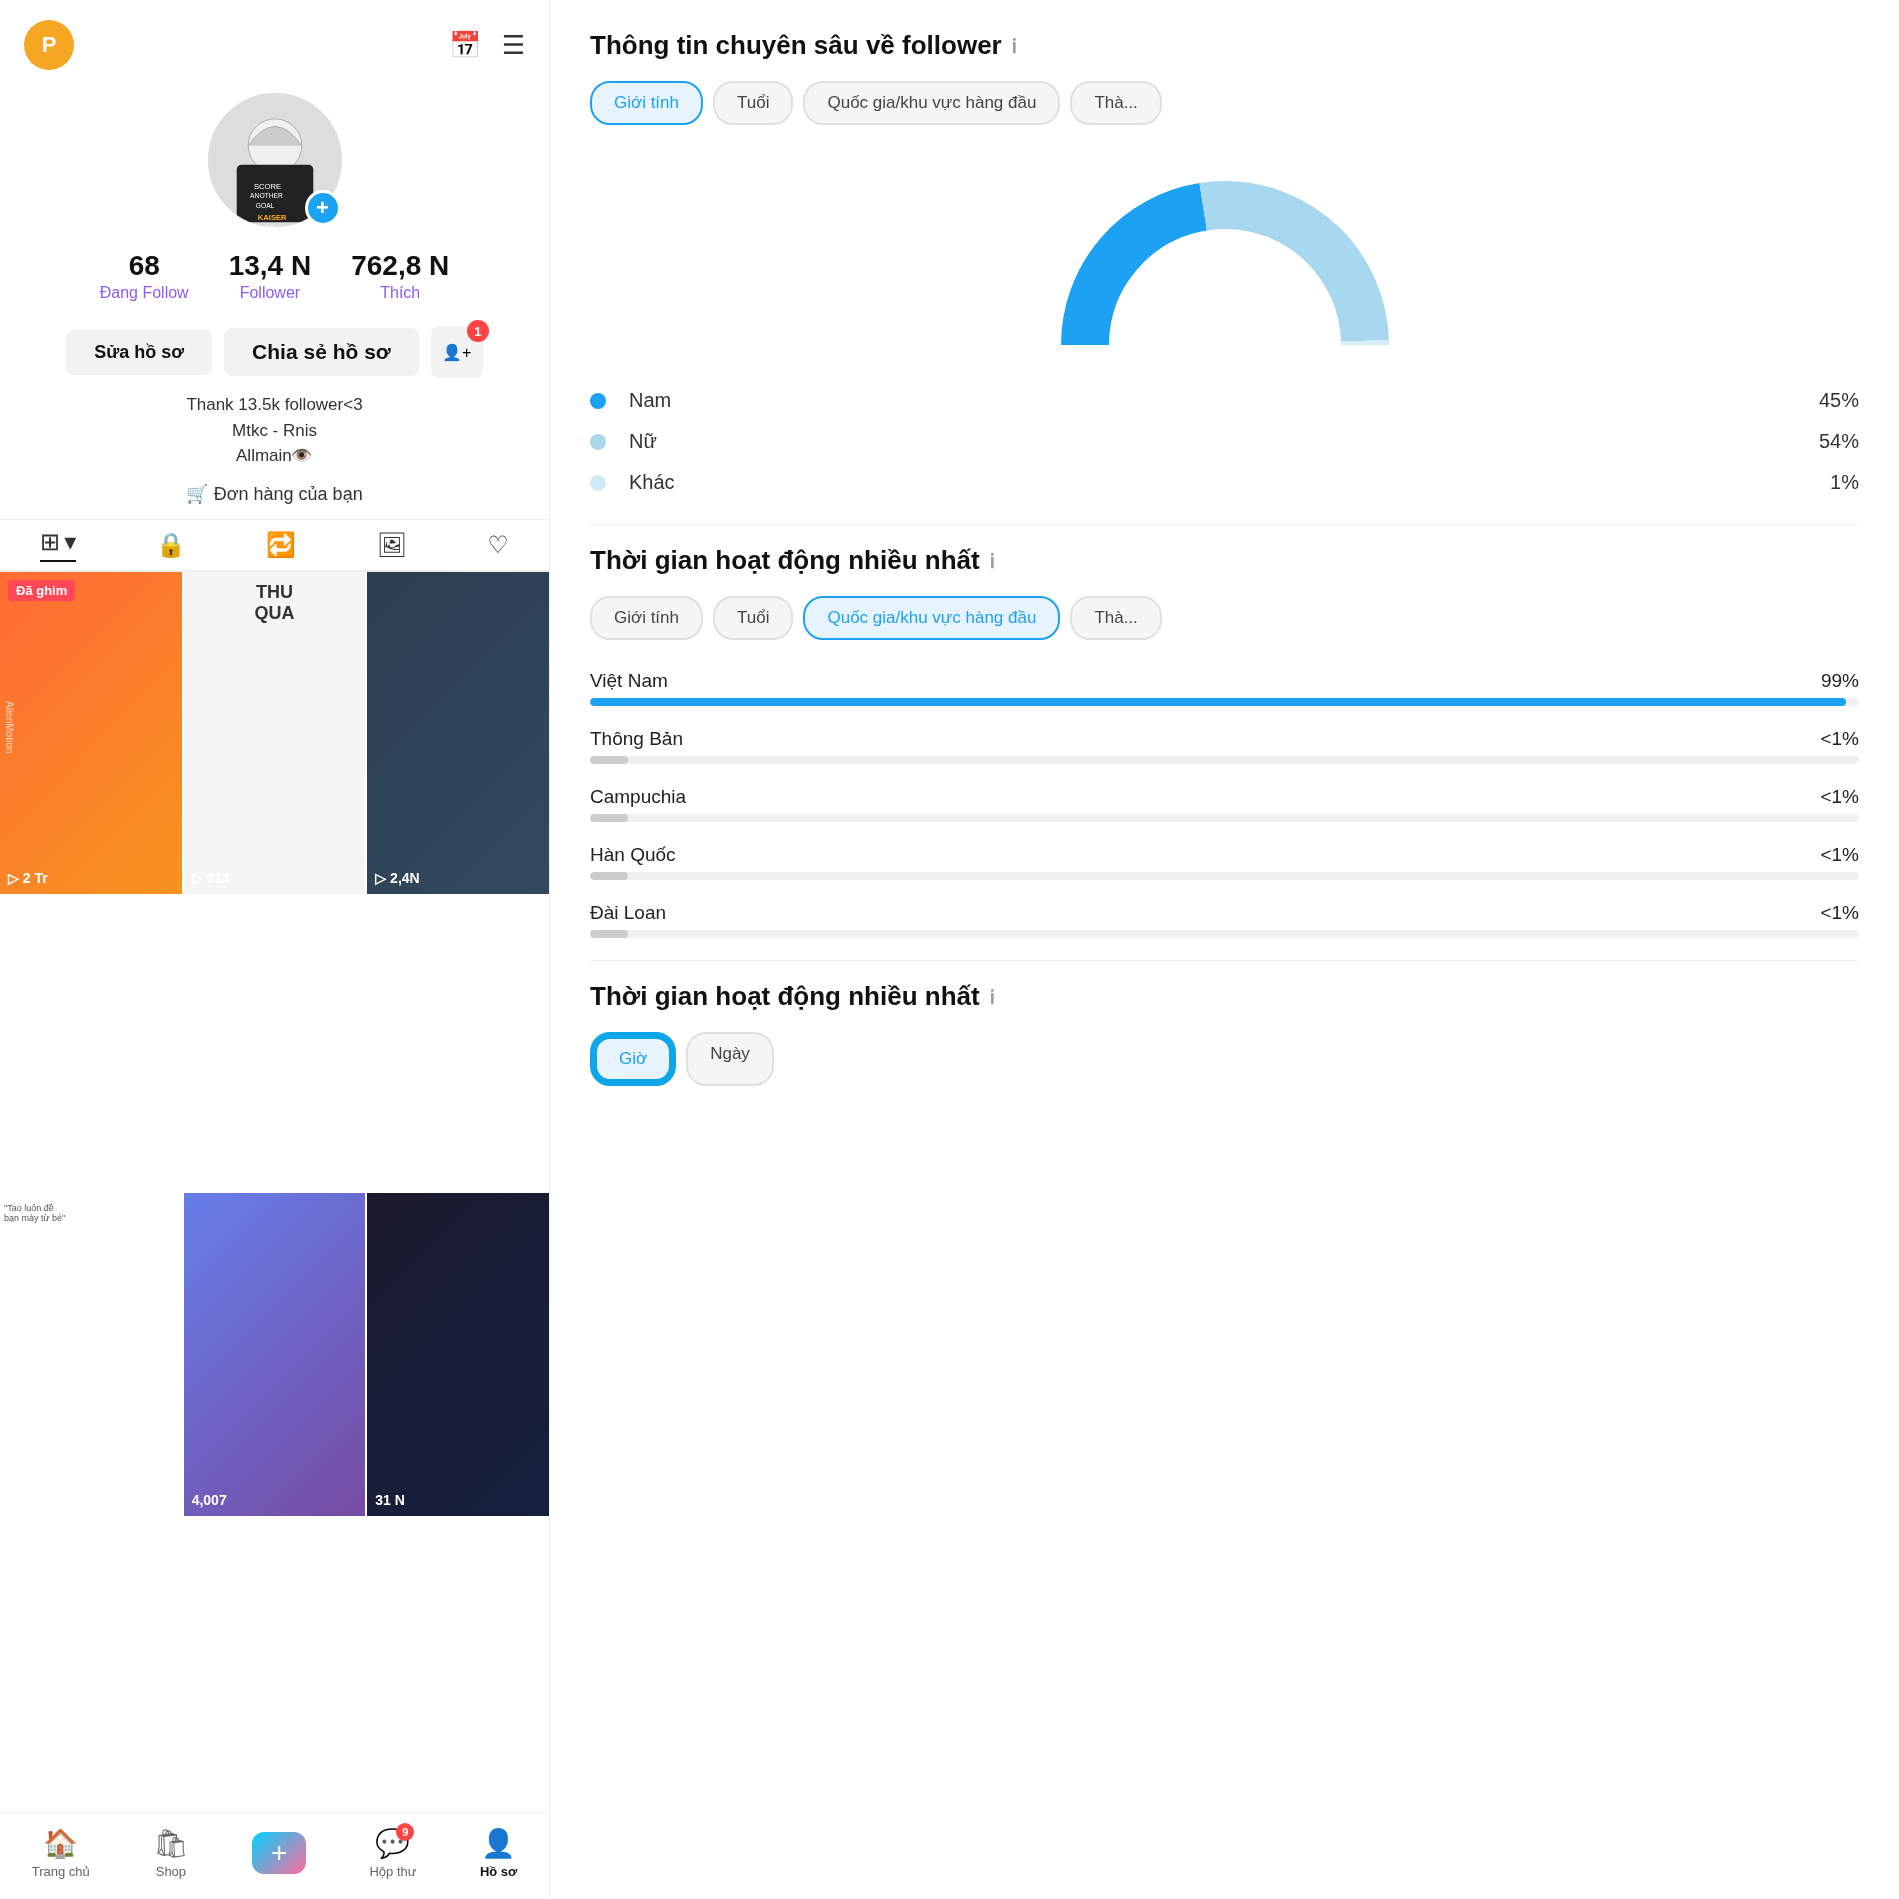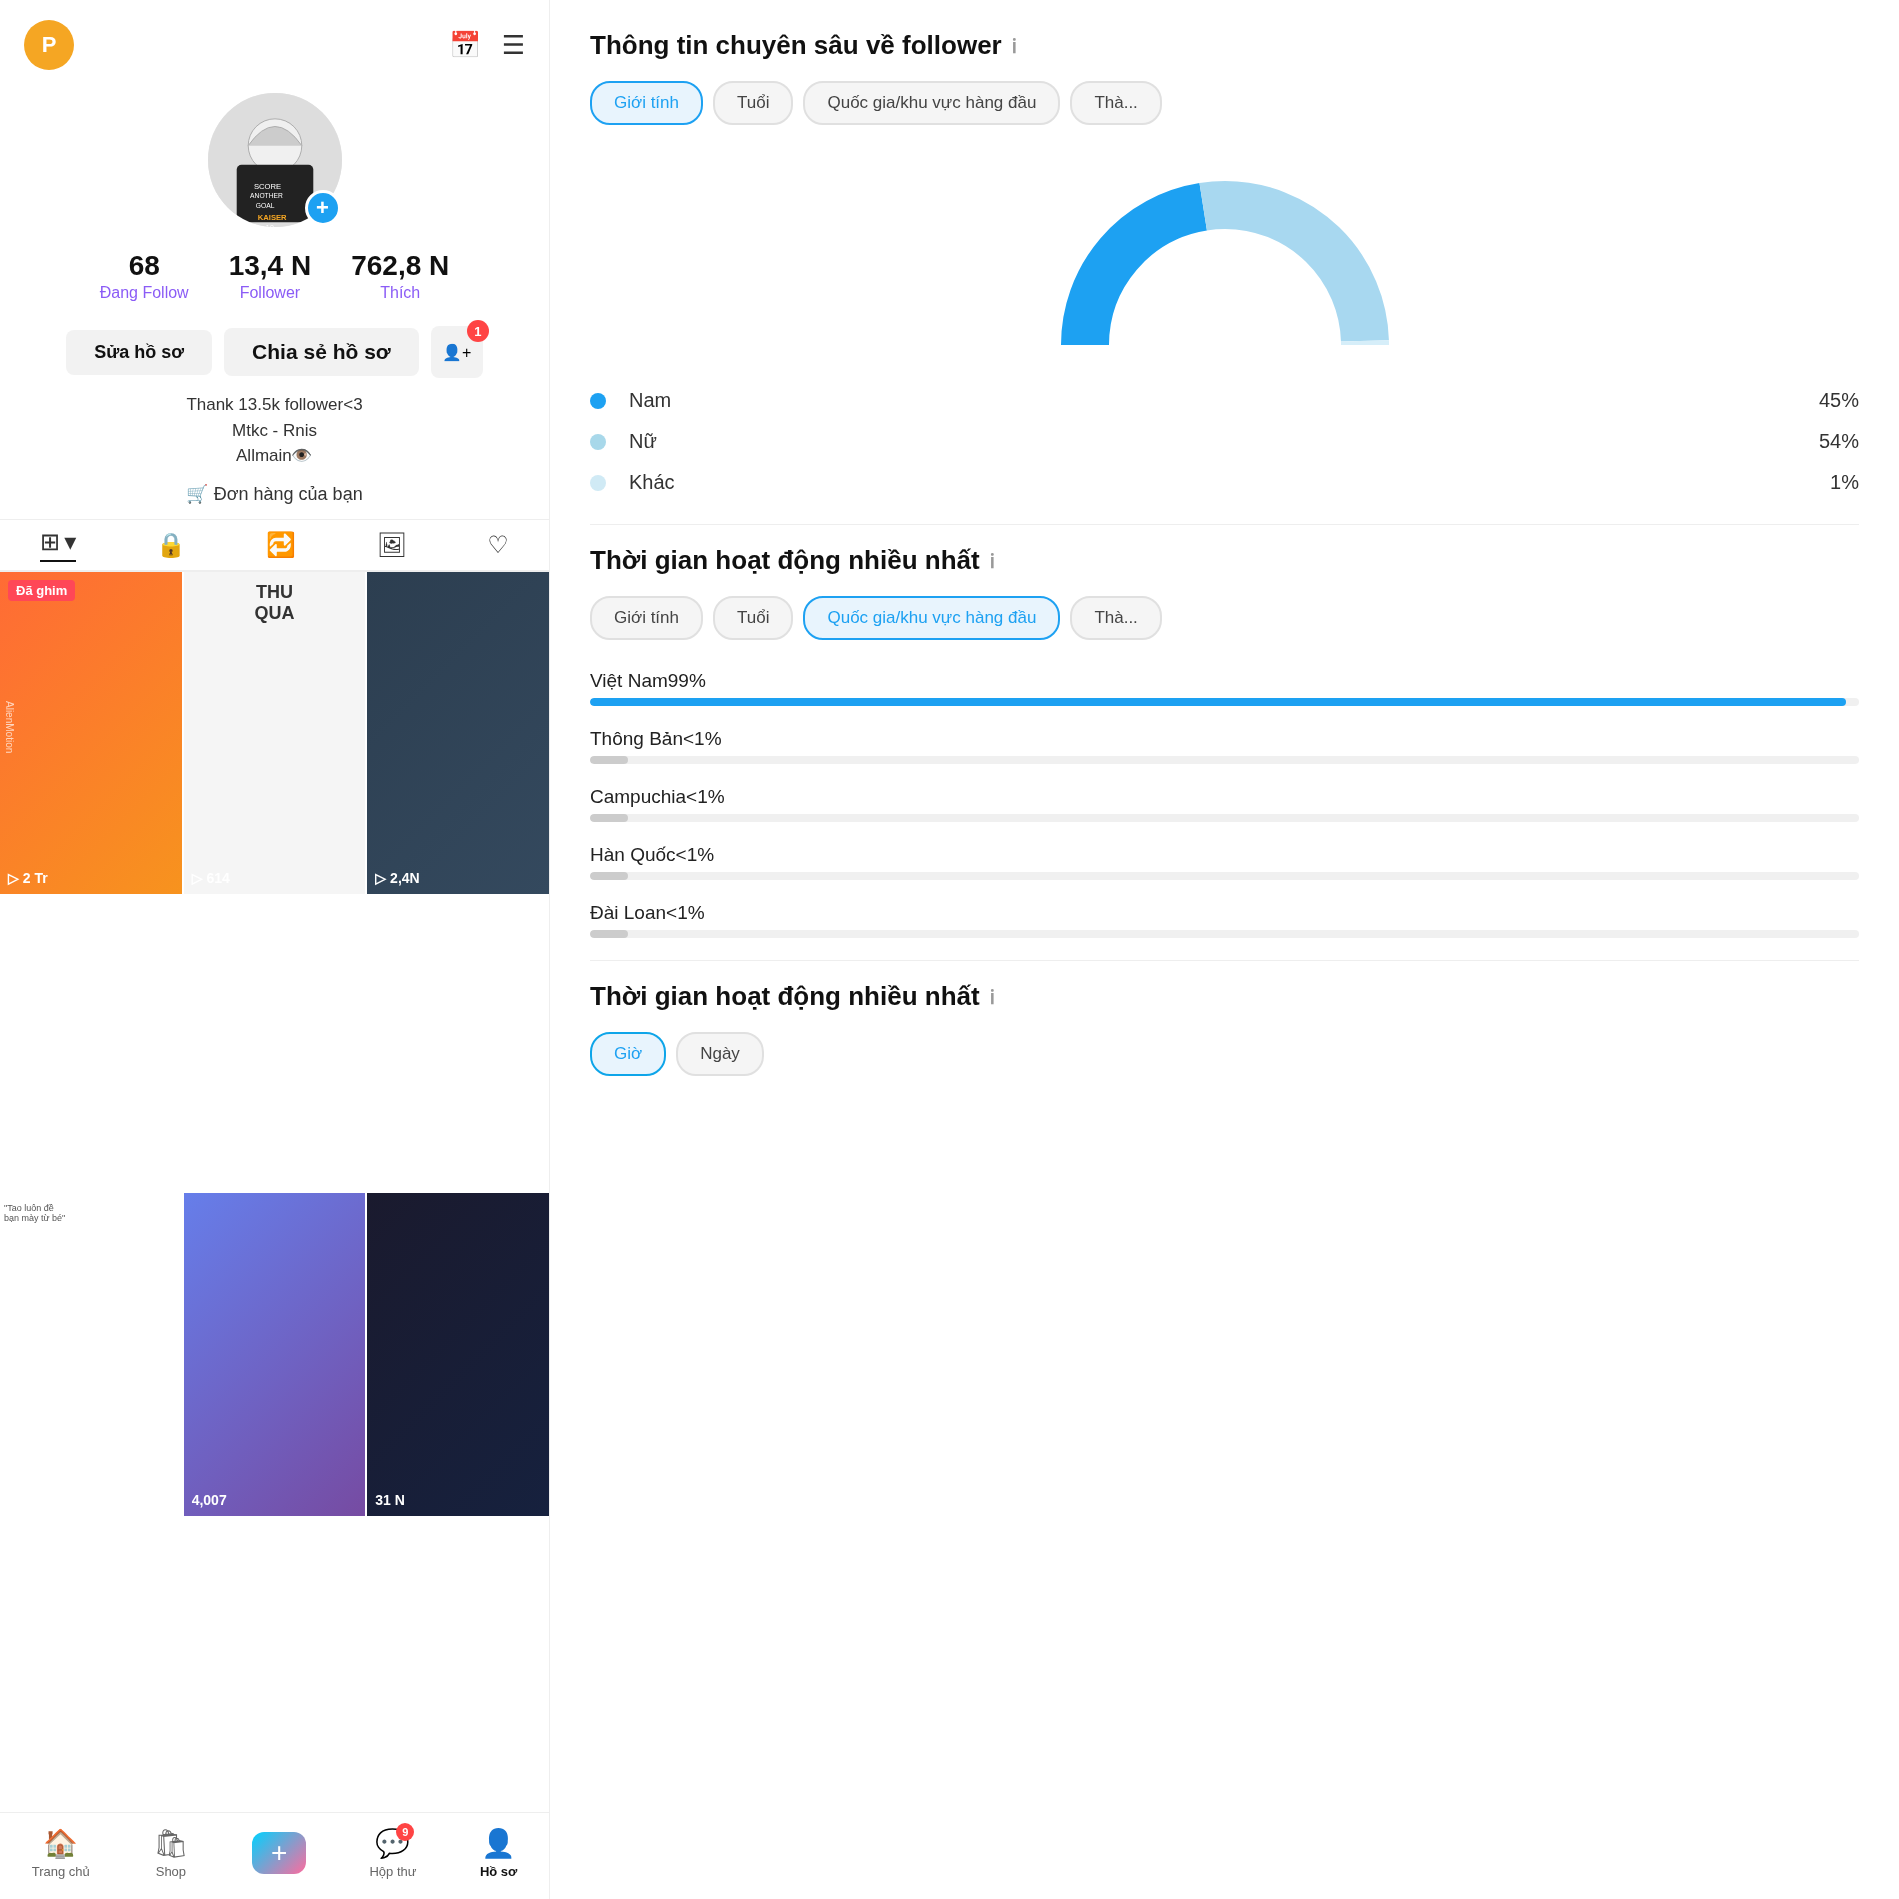--- a/index.html
+++ b/index.html
@@ -456,21 +456,21 @@
     .bar-list {
       margin-top: 16px;
     }
 
     .bar-item {
       margin-bottom: 22px;
     }
 
     .bar-header {
       display: flex;
-      justify-content: flex-start;
+      justify-content: space-between;
       margin-bottom: 6px;
     }
 
     .bar-label {
       font-size: 19px;
       color: #222;
     }
 
     .bar-pct {
       font-size: 19px;
@@ -505,21 +505,21 @@
     .time-tab {
       padding: 10px 22px;
       border-radius: 20px;
       font-size: 17px;
       cursor: pointer;
     }
 
     .time-tab.active {
       background: #e8f4fd;
       color: #1da1f2;
-      border: 2px solid #0ea5e9;
+      border: 7px solid #0ea5e9;
     }
 
     .time-tab.inactive {
       background: #f5f5f5;
       color: #444;
       border: 2px solid #e0e0e0;
     }
 
     
     .thumb-orange { background: linear-gradient(135deg, #ff6b35, #f7931e); }

